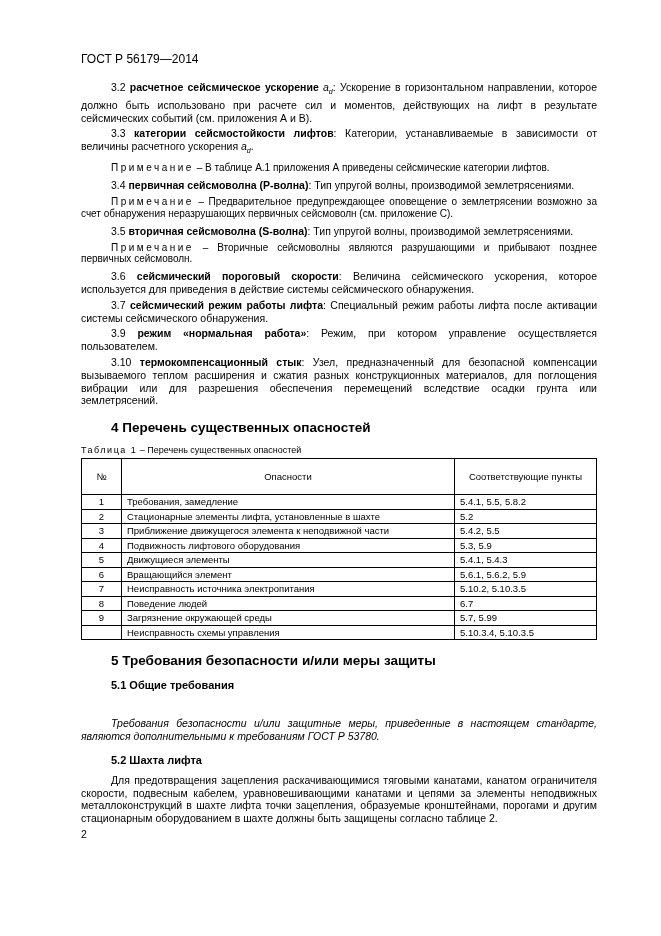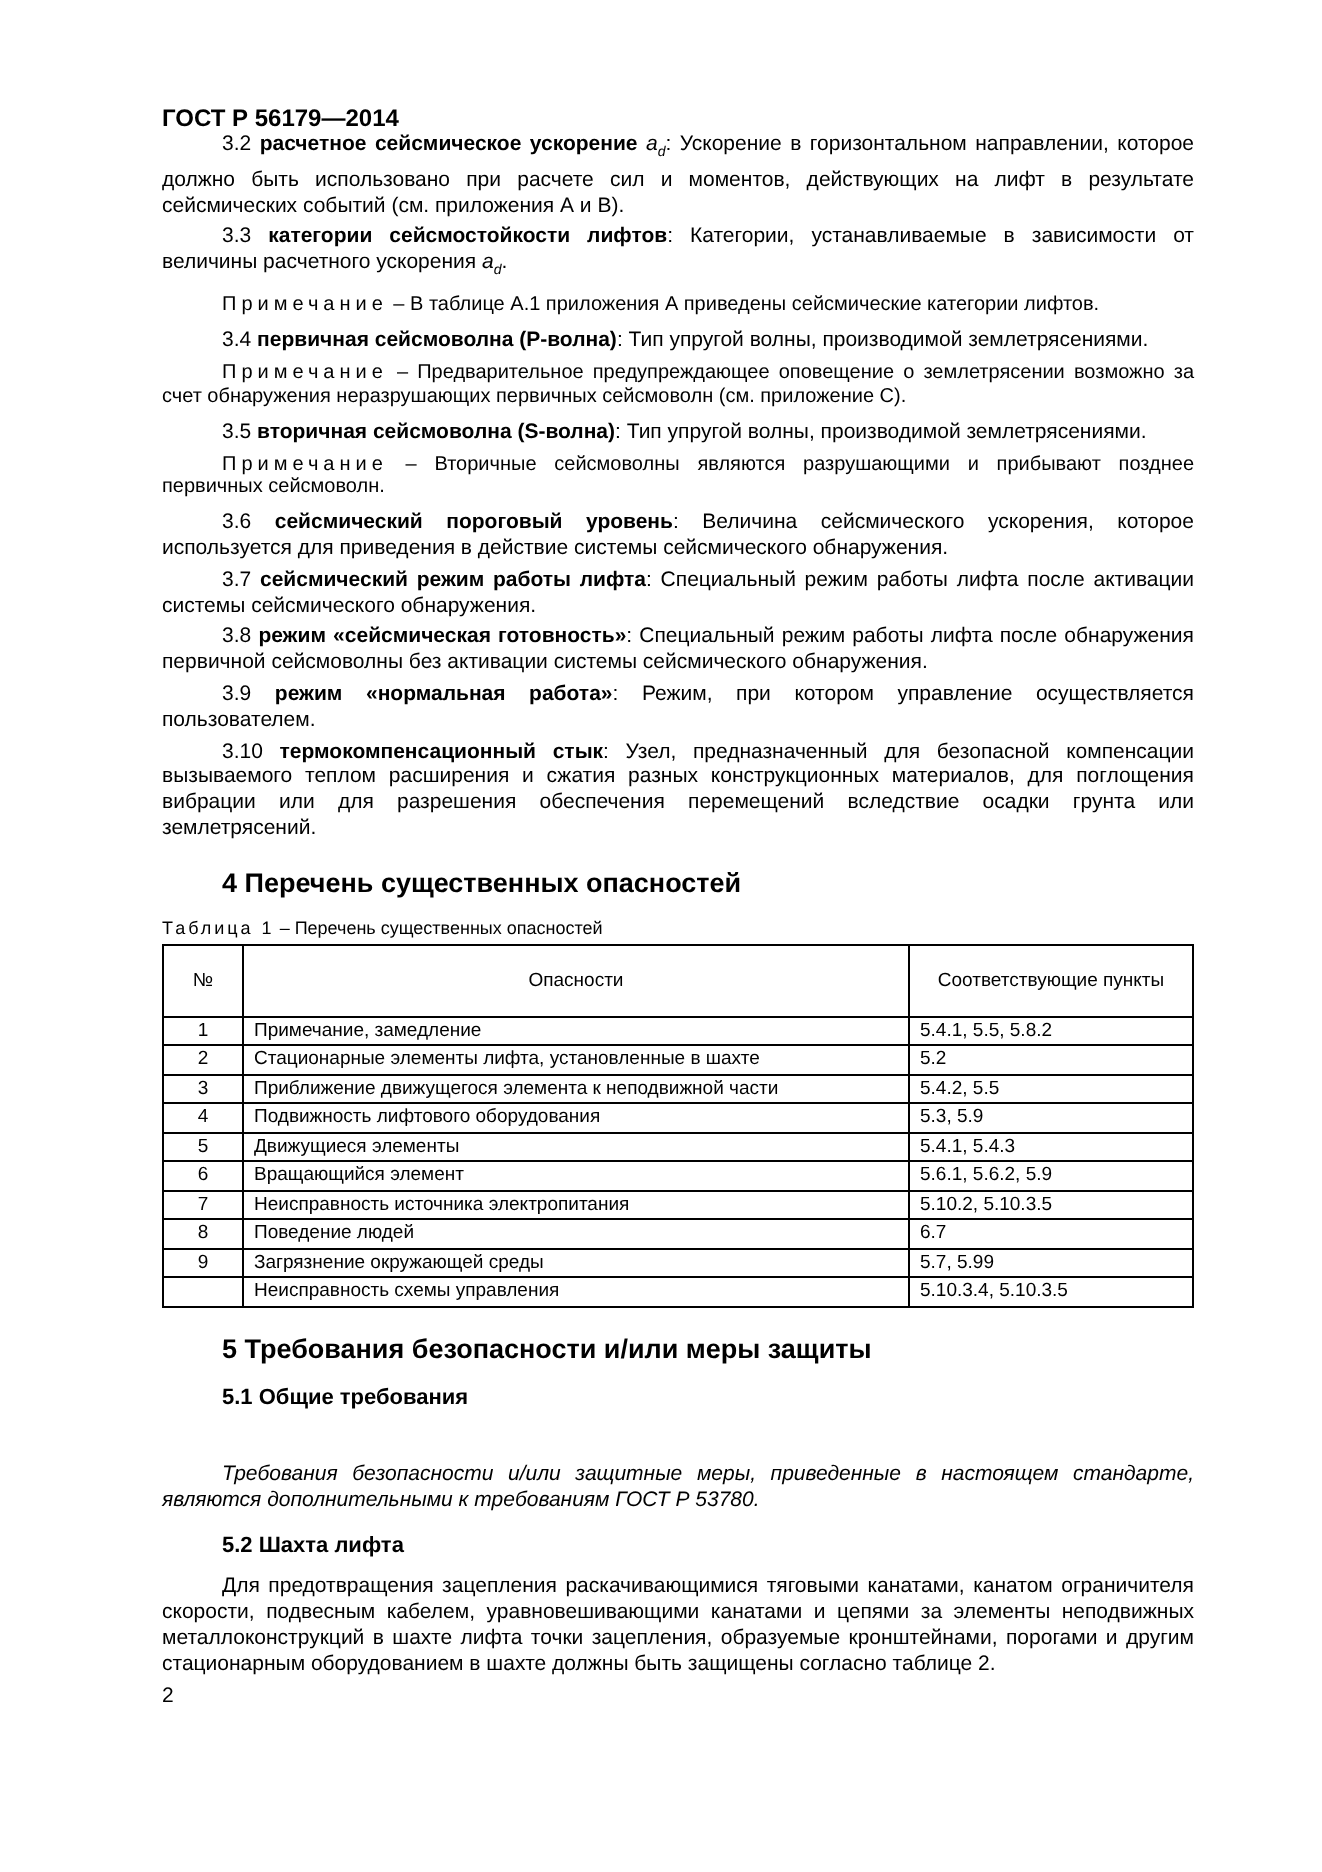--- a/index.html
+++ b/index.html
@@ -9,21 +9,22 @@
     height: 936px;
     background: #ffffff;
     font-family: "Liberation Sans", sans-serif;
     color: #000000;
     padding: 52px 64px 0 81px;
     position: relative;
     overflow: hidden;
   }
   .doc-header {
     font-size: 12px;
-    font-weight: bold;
+    font-weight: normal;
+    margin-bottom: 15px;
   }
   .para {
     font-size: 10.5px;
     line-height: 12.8px;
     text-align: justify;
     text-indent: 30px;
     margin: 0 0 3px 0;
   }
   .para.em { font-style: italic; margin-top: 26px; }
   .sym { font-style: italic; }
@@ -92,25 +93,24 @@
   <p class="note"><span class="note-label">Примечание</span> <span>– В таблице А.1 приложения А приведены сейсмические категории лифтов.</span></p>
 
   <p class="para"><span>3.4</span> <b>первичная сейсмоволна (Р-волна)</b><span>: Тип упругой волны, производимой землетрясениями.</span></p>
 
   <p class="note"><span class="note-label">Примечание</span> <span>– Предварительное предупреждающее оповещение о землетрясении возможно за счет обнаружения неразрушающих первичных сейсмоволн (см. приложение С).</span></p>
 
   <p class="para"><span>3.5</span> <b>вторичная сейсмоволна (S-волна)</b><span>: Тип упругой волны, производимой землетрясениями.</span></p>
 
   <p class="note"><span class="note-label">Примечание</span> <span>– Вторичные сейсмоволны являются разрушающими и прибывают позднее первичных сейсмоволн.</span></p>
 
-  <p class="para"><span>3.6</span> <b>сейсмический пороговый уровень</b><span>: Величина сейсмического ускорения, которое используется для приведения в действие системы сейсмического обнаружения.</span></p>
+  <p class="para"><span>3.6</span> <b>сейсмический пороговый скорости</b><span>: Величина сейсмического ускорения, которое используется для приведения в действие системы сейсмического обнаружения.</span></p>
 
   <p class="para"><span>3.7</span> <b>сейсмический режим работы лифта</b><span>: Специальный режим работы лифта после активации системы сейсмического обнаружения.</span></p>
 
-  <p class="para"><span>3.8</span> <b>режим «сейсмическая готовность»</b><span>: Специальный режим работы лифта после обнаружения первичной сейсмоволны без активации системы сейсмического обнаружения.</span></p>
 
   <p class="para"><span>3.9</span> <b>режим «нормальная работа»</b><span>: Режим, при котором управление осуществляется пользователем.</span></p>
 
   <p class="para"><span>3.10</span> <b>термокомпенсационный стык</b><span>: Узел, предназначенный для безопасной компенсации вызываемого теплом расширения и сжатия разных конструкционных материалов, для поглощения вибрации или для разрешения обеспечения перемещений вследствие осадки грунта или землетрясений.</span></p>
 
   <div class="h1">4 Перечень существенных опасностей</div>
 
 
   <div class="table-caption"><span class="caption-label">Таблица 1</span> <span>– Перечень существенных опасностей</span></div>
 
@@ -118,21 +118,21 @@
     <thead>
       <tr>
         <th class="col-num">№</th>
         <th>Опасности</th>
         <th class="col-clauses">Соответствующие пункты</th>
       </tr>
     </thead>
     <tbody>
       <tr>
         <td class="col-num">1</td>
-        <td>Примечание, замедление</td>
+        <td>Требования, замедление</td>
         <td class="col-clauses">5.4.1, 5.5, 5.8.2</td>
       </tr>
       <tr>
         <td class="col-num">2</td>
         <td>Стационарные элементы лифта, установленные в шахте</td>
         <td class="col-clauses">5.2</td>
       </tr>
       <tr>
         <td class="col-num">3</td>
         <td>Приближение движущегося элемента к неподвижной части</td>

